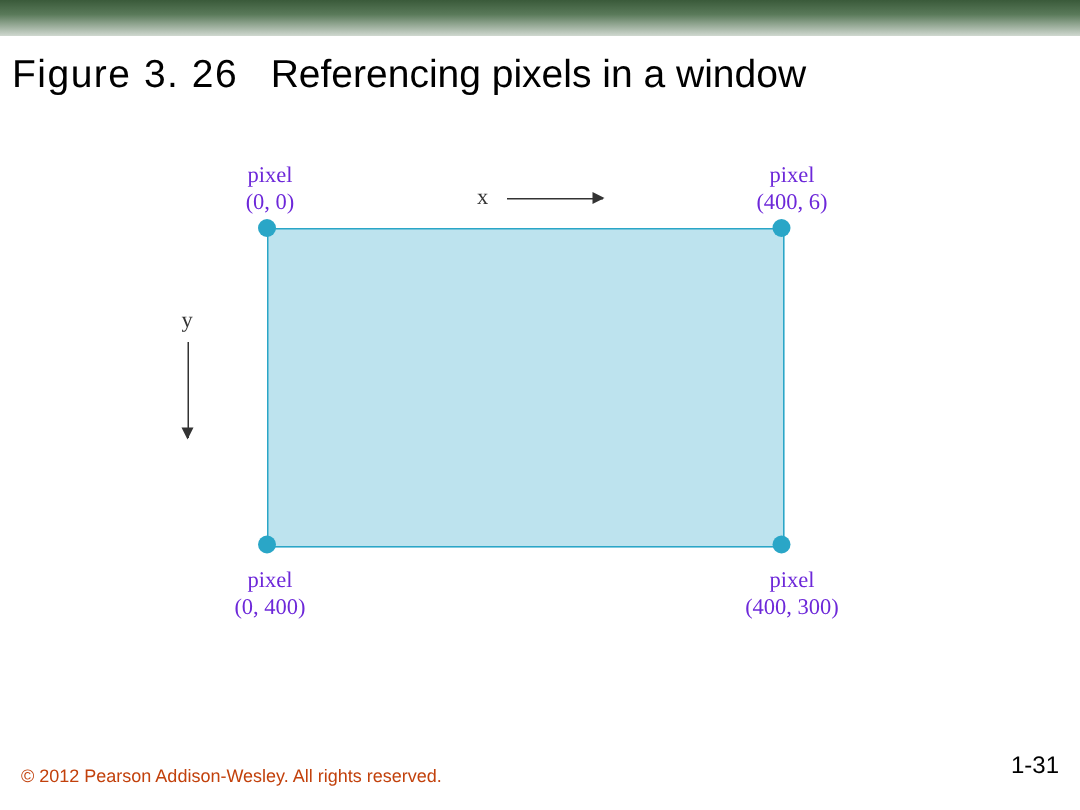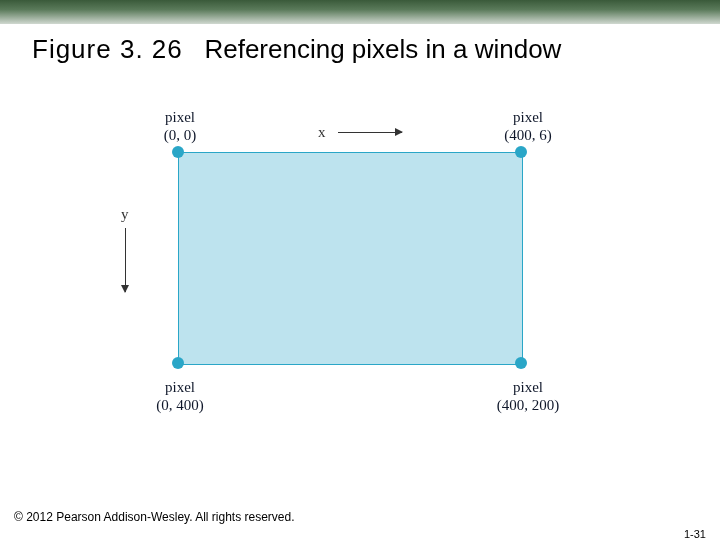--- a/index.html
+++ b/index.html
@@ -1,30 +1,30 @@
 <!DOCTYPE html>
 <html><head>
 <meta charset="utf-8">
 <style>
   html,body{margin:0;padding:0;width:720px;height:540px;background:#fff;font-family:Arial,Helvetica,sans-serif;color:#000;}
   .topbar{position:absolute;left:0;top:0;width:720px;height:24px;background:linear-gradient(to bottom,#3a5a3a 0%,#5a7a5a 40%,#d0d8d0 100%);}
-  .title{position:absolute;left:32px;top:34px;font-size:26px;color:#000;}
+  .title{position:absolute;left:8px;top:34px;font-size:26px;color:#000;}
   .title .num{letter-spacing:1px;}
   .canvas{position:absolute;left:0;top:90px;width:720px;height:370px;}
   .rect{position:absolute;left:178px;top:62px;width:343px;height:211px;background:#bde3ee;border:1px solid #2aa6c7;}
   .dot{position:absolute;width:12px;height:12px;background:#2aa6c7;border-radius:50%;transform:translate(-50%,-50%);}
-  .lbl{position:absolute;font-family:Georgia,'Times New Roman',serif;font-size:15px;color:#0f172a;text-align:center;line-height:1.2;}
+  .lbl{position:absolute;font-family:Georgia,'Times New Roman',serif;font-size:15px;color:#6d28d9;text-align:center;line-height:1.2;}
   .lbl .w{display:block;}
   .axlbl{font-family:Georgia,'Times New Roman',serif;font-size:15px;color:#333;position:absolute;}
   .arrow-h{position:absolute;height:1px;background:#333;}
   .arrow-h:after{content:"";position:absolute;right:-1px;top:-4px;border-left:8px solid #333;border-top:4px solid transparent;border-bottom:4px solid transparent;}
   .arrow-v{position:absolute;width:1px;background:#333;}
   .arrow-v:after{content:"";position:absolute;bottom:-1px;left:-4px;border-top:8px solid #333;border-left:4px solid transparent;border-right:4px solid transparent;}
-  .footer{position:absolute;left:14px;bottom:16px;font-size:12px;color:#000000;}
-  .pagenum{position:absolute;right:14px;bottom:0;font-size:11px;color:#000;margin-left:16px;}
+  .footer{position:absolute;left:14px;bottom:16px;font-size:12px;color:#c2410c;}
+  .pagenum{position:absolute;right:14px;bottom:20px;font-size:16px;color:#000;margin-left:16px;}
 </style>
 </head>
 <body>
 
 <div class="topbar"></div>
 
 <div class="title">
   <span class="num">Figure 3. 26</span>
   &nbsp;&nbsp;<span>Referencing pixels in a window</span>
 </div>
@@ -51,19 +51,19 @@
   <div class="lbl" style="left:498px;top:18px;width:60px;">
     <span class="w">pixel</span>
     <span class="w">(400, 6)</span>
   </div>
   <div class="lbl" style="left:148px;top:288px;width:64px;">
     <span class="w">pixel</span>
     <span class="w">(0, 400)</span>
   </div>
   <div class="lbl" style="left:488px;top:288px;width:80px;">
     <span class="w">pixel</span>
-    <span class="w">(400, 200)</span>
+    <span class="w">(400, 300)</span>
   </div>
 
 </div>
 
 <div class="footer">© 2012 Pearson Addison-Wesley. All rights reserved.</div>
 <div class="pagenum">1-31</div>
 
 </body></html>

